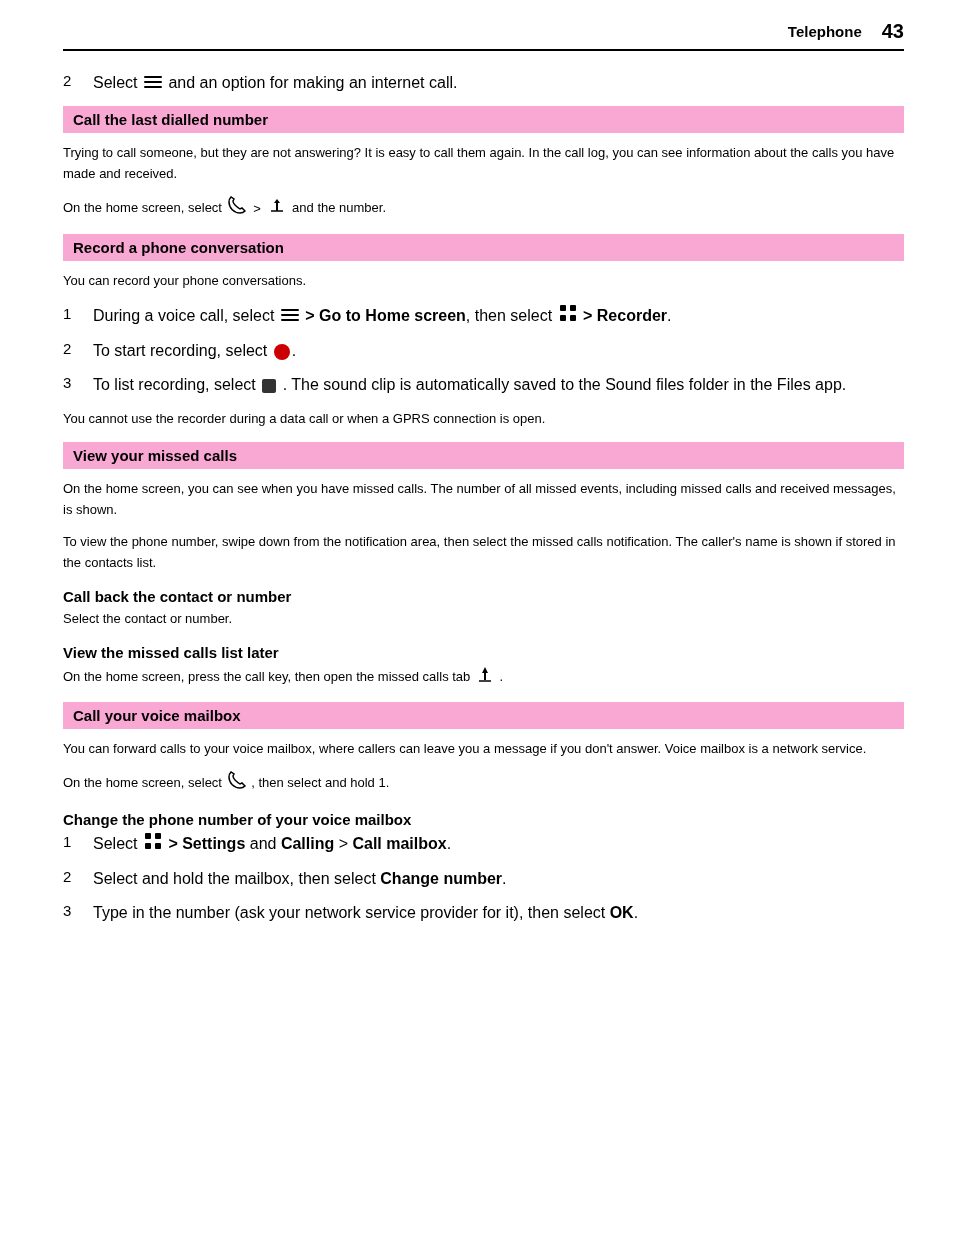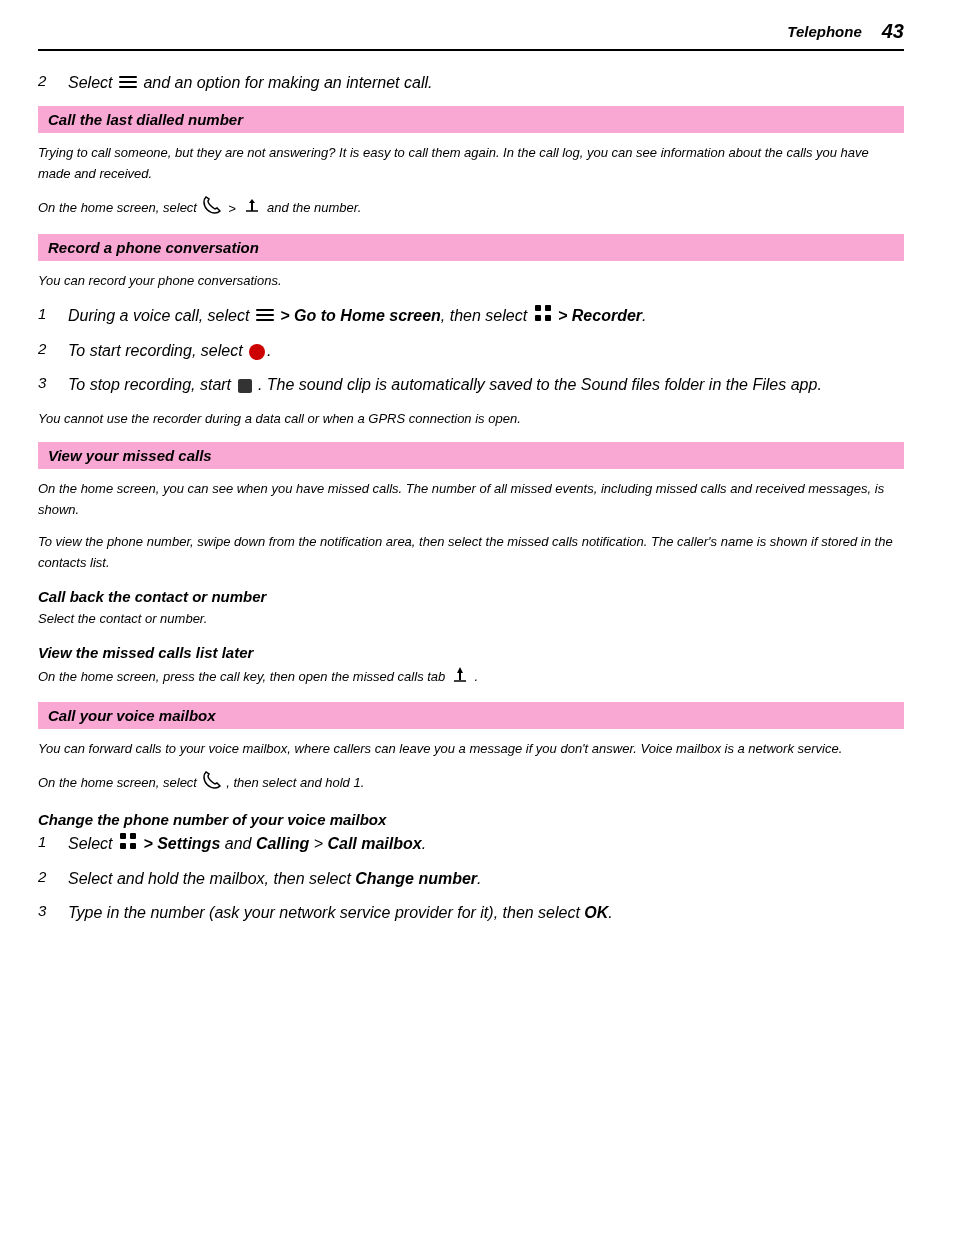--- a/index.html
+++ b/index.html
@@ -8,23 +8,22 @@
       font-size: 15px;
       background: #ffffff;
       color: #000000;
       width: 954px;
       min-height: 1258px;
       padding: 0;
     }
     .page {
       width: 954px;
       min-height: 1258px;
-      padding: 20px 50px 40px 38px;
+      padding: 20px 50px 40px 63px;
       position: relative;
-      font-style: italic;
     }
     .header {
       display: flex;
       justify-content: flex-end;
       align-items: center;
       border-bottom: 2px solid #000;
       padding-bottom: 6px;
       margin-bottom: 20px;
     }
     .header-title {
@@ -200,21 +199,21 @@
     <span class="step-num">2</span>
     <span class="step-text">
       <span>To start recording, select</span>
       <span class="icon-record-start"></span>.
     </span>
   </div>
 
   <div class="step-row">
     <span class="step-num">3</span>
     <span class="step-text">
-      <span>To stop recording, start</span>
+      <span>To list recording, select</span>
       <span class="icon-record-stop"></span>
       <span>. The sound clip is automatically saved to the Sound files folder in the Files app.</span>
     </span>
   </div>
 
   <p class="paragraph" style="margin-top:12px;">You cannot use the recorder during a data call or when a GPRS connection is open.</p>
 
   <div class="section-header">
     <span>View your missed calls</span>
   </div>

